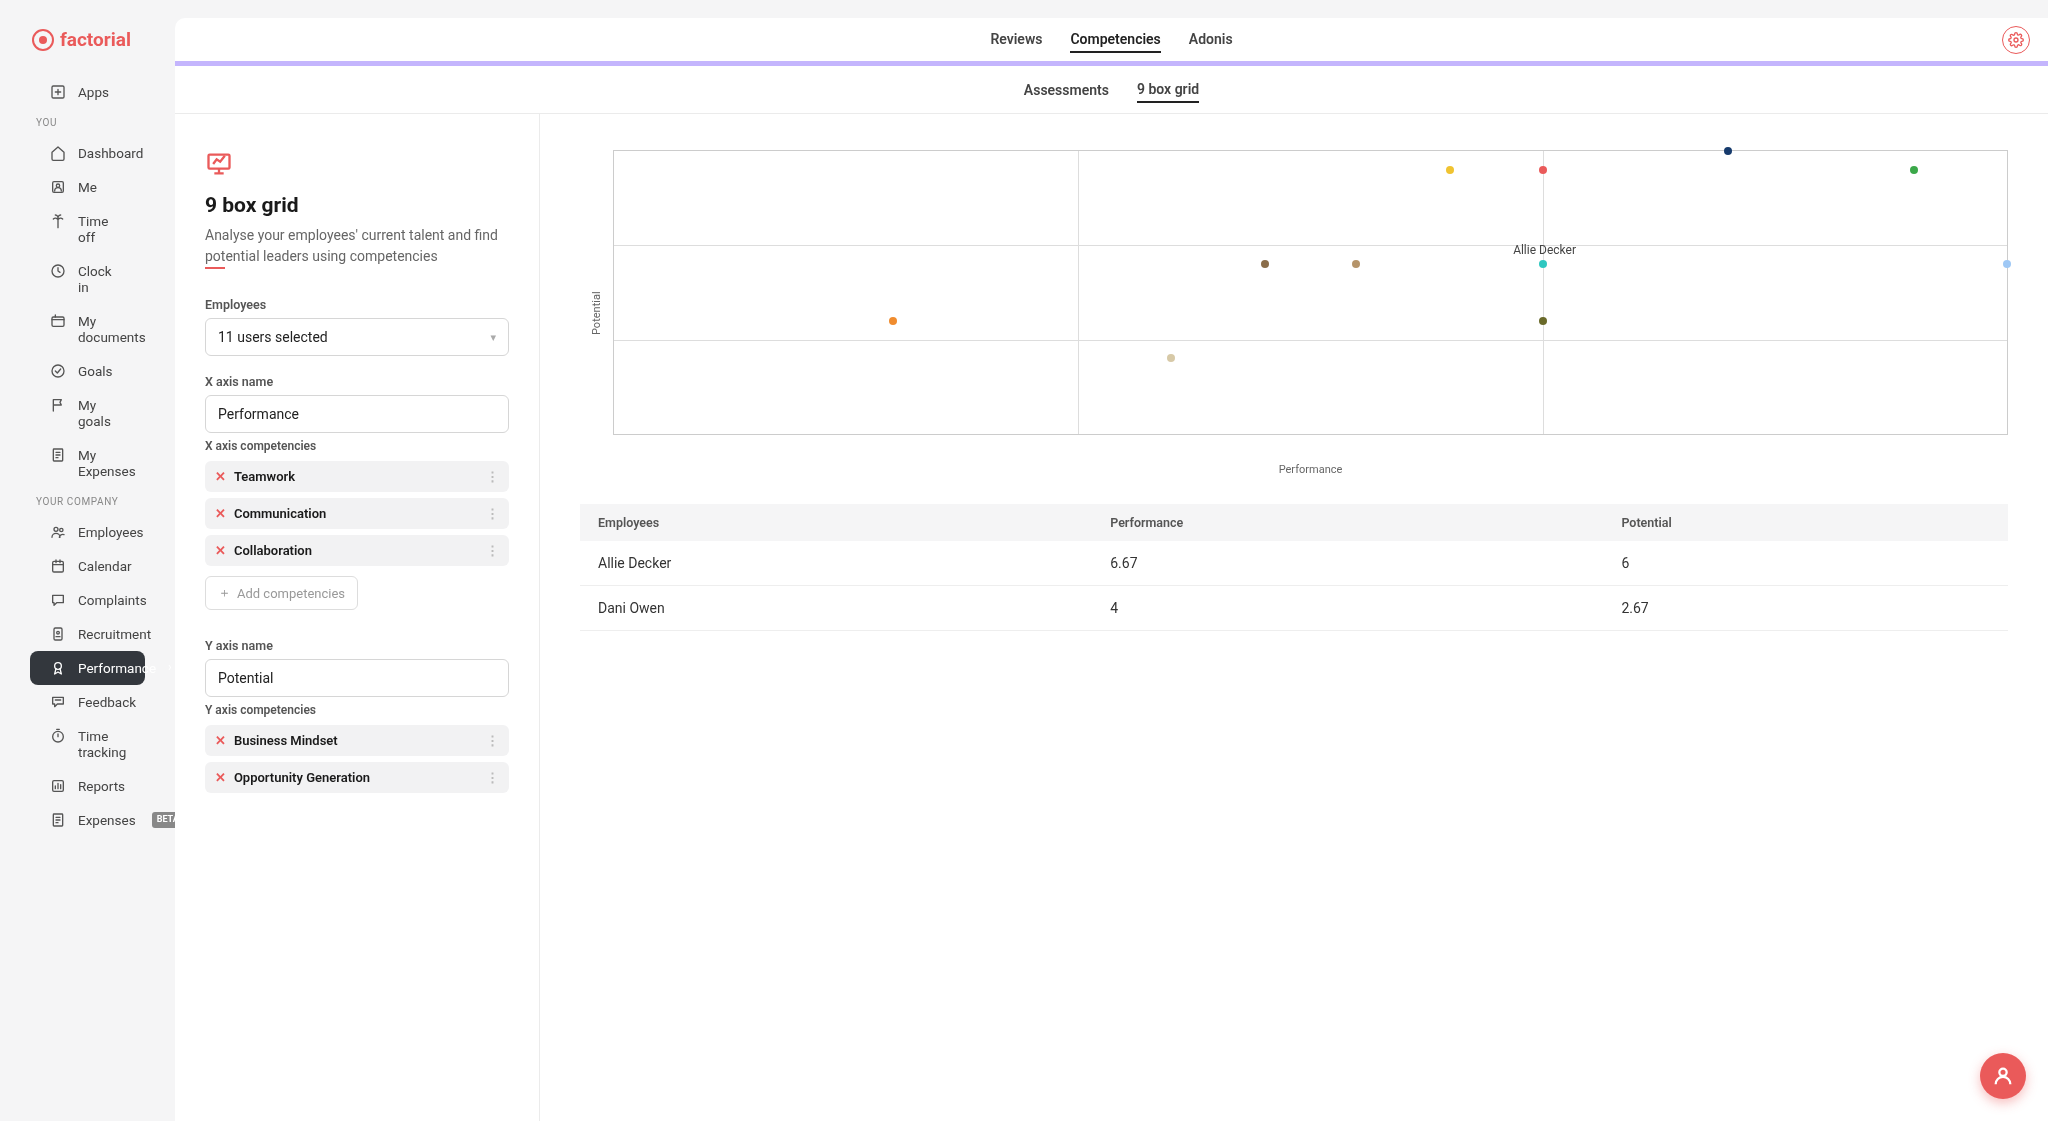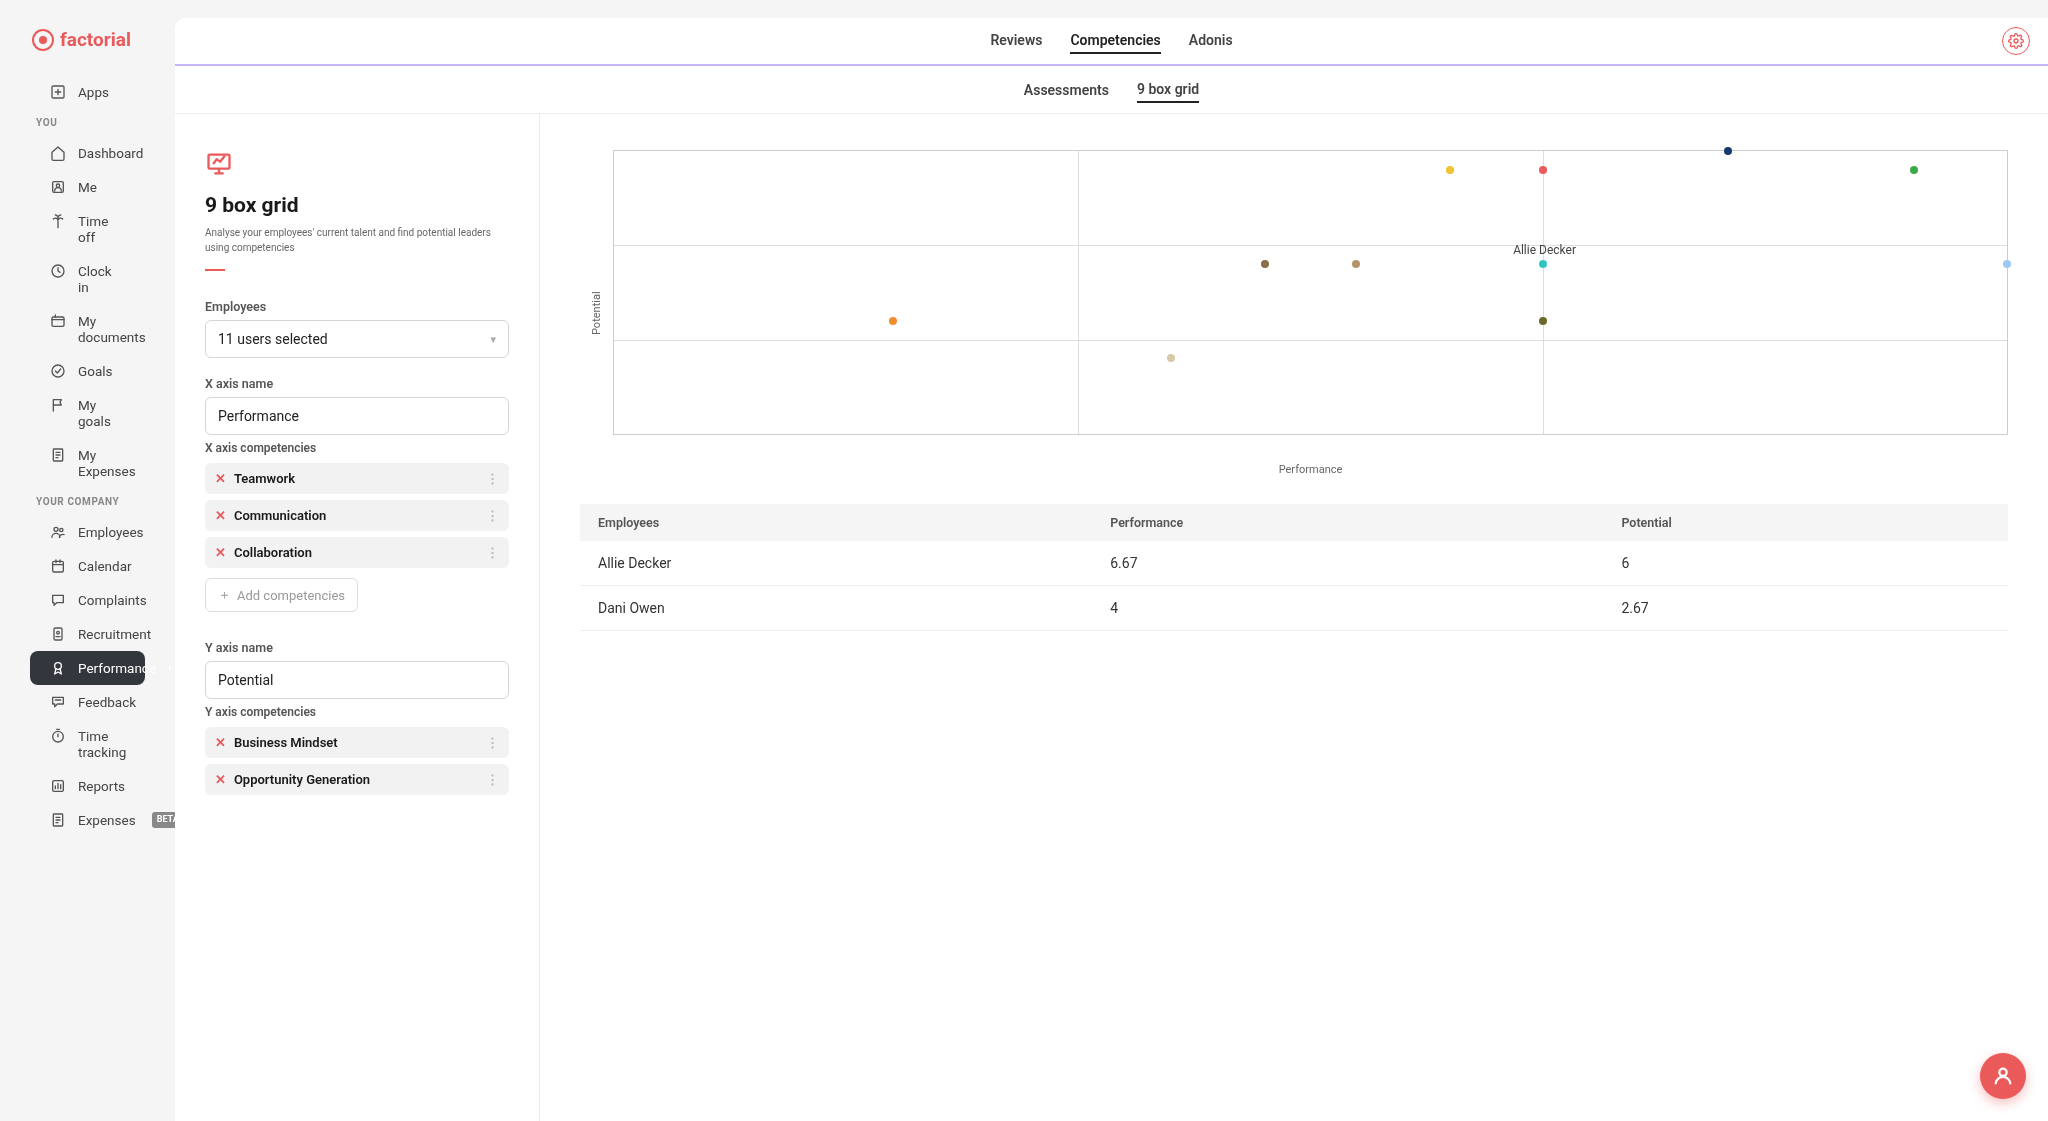--- a/index.html
+++ b/index.html
@@ -2,42 +2,42 @@
 <html><head>
 <meta charset="utf-8">
 <style>
 *{box-sizing:border-box;margin:0;padding:0;font-family:-apple-system,BlinkMacSystemFont,"Segoe UI",Roboto,sans-serif}
 body{background:#f5f5f6;color:#1a1a1a;font-size:14px;overflow:hidden}
 .app{display:flex;height:100vh}
 .sidebar{width:175px;background:#f5f5f6;padding:28px 16px 16px;overflow-y:auto;flex-shrink:0}
 .logo{display:flex;align-items:center;gap:6px;padding:0 16px 24px;color:#ea5a5a;font-weight:700;font-size:19px}
 .logo-icon{width:22px;height:22px;border:2.5px solid #ea5a5a;border-radius:50%;display:flex;align-items:center;justify-content:center}
 .logo-icon::after{content:'';width:8px;height:8px;background:#ea5a5a;border-radius:50%}
-.section-hdr{font-size:10px;font-weight:700;letter-spacing:.06em;color:#888;padding:8px 20px;text-transform:uppercase}
+.section-hdr{font-size:10px;font-weight:400;letter-spacing:.06em;color:#888;padding:8px 20px;text-transform:uppercase}
 .nav-item{display:flex;gap:12px;padding:9px 20px;color:#444;cursor:pointer;font-size:13.5px;border-radius:8px;margin:0 14px}
 .nav-item.active{background:#33373d;color:#fff}
 .nav-item.active .nav-chevron{color:#fff}
 .nav-icon{width:16px;height:16px;flex-shrink:0;display:flex;align-items:center;justify-content:center;color:#555}
 .nav-item.active .nav-icon{color:#fff}
 .nav-chevron{margin-left:auto;font-size:12px;color:#888}
 .beta-badge{background:#888;color:#fff;font-size:9px;font-weight:700;padding:2px 5px;border-radius:3px;margin-left:4px}
 .main{flex:1;display:flex;flex-direction:column;background:#fff;border-radius:10px 0 0 0;margin-top:18px;overflow:hidden}
-.topbar{display:flex;align-items:center;justify-content:center;height:48px;border-bottom:2px solid #c4b5fd;position:relative}
+.topbar{display:flex;align-items:center;justify-content:center;height:48px;border-bottom:5px solid #c4b5fd;position:relative}
 .top-tabs{display:flex;gap:28px}
 .top-tab{font-size:14px;font-weight:600;color:#444;padding:4px 0;cursor:pointer}
 .top-tab.active{color:#222;border-bottom:2px solid #222}
 .gear-btn{position:absolute;right:18px;width:28px;height:28px;border:1.5px solid #ea5a5a;border-radius:50%;display:flex;align-items:center;justify-content:center;color:#ea5a5a;cursor:pointer}
 .subbar{display:flex;align-items:center;justify-content:center;height:48px;border-bottom:1px solid #ebebeb;gap:28px}
 .sub-tab{font-size:14px;font-weight:600;color:#444;cursor:pointer;padding:4px 0}
 .sub-tab.active{border-bottom:2px solid #222}
 .content{flex:1;display:flex;overflow:hidden}
 .config{width:365px;flex-shrink:0;border-right:1px solid #ebebeb;padding:36px 30px;overflow-y:auto}
 .presentation-icon{width:28px;height:28px;color:#ea5a5a;margin-bottom:12px}
 .config h1{font-size:21px;font-weight:700;margin-bottom:8px}
-.config .desc{font-size:10px;color:#666;line-height:1.5;margin-bottom:14px}
+.config .desc{font-size:14px;color:#666;line-height:1.5;}
 .hr-accent{width:20px;height:2px;background:#ea5a5a;margin-bottom:28px}
 .field-label{font-size:12.5px;font-weight:600;color:#555;margin-bottom:6px;display:block}
 .select-box,.text-input{width:100%;border:1px solid #d6d6d6;border-radius:6px;padding:10px 12px;font-size:14px;color:#222;background:#fff;display:flex;align-items:center;justify-content:space-between;cursor:pointer;margin-bottom:18px}
 .select-box::after{content:'▾';color:#aaa;font-size:11px}
 .text-input{cursor:text;margin-bottom:6px}
 .mini-label{font-size:12px;font-weight:600;color:#555;margin-bottom:8px;display:block}
 .comp-list{display:flex;flex-direction:column;gap:6px;margin-bottom:10px}
 .comp-chip{display:flex;align-items:center;gap:8px;background:#f2f2f3;border-radius:6px;padding:8px 10px;font-size:13px;font-weight:600}
 .comp-x{color:#ea5a5a;cursor:pointer;font-weight:700}
 .comp-drag{margin-left:auto;color:#bbb;cursor:grab}

